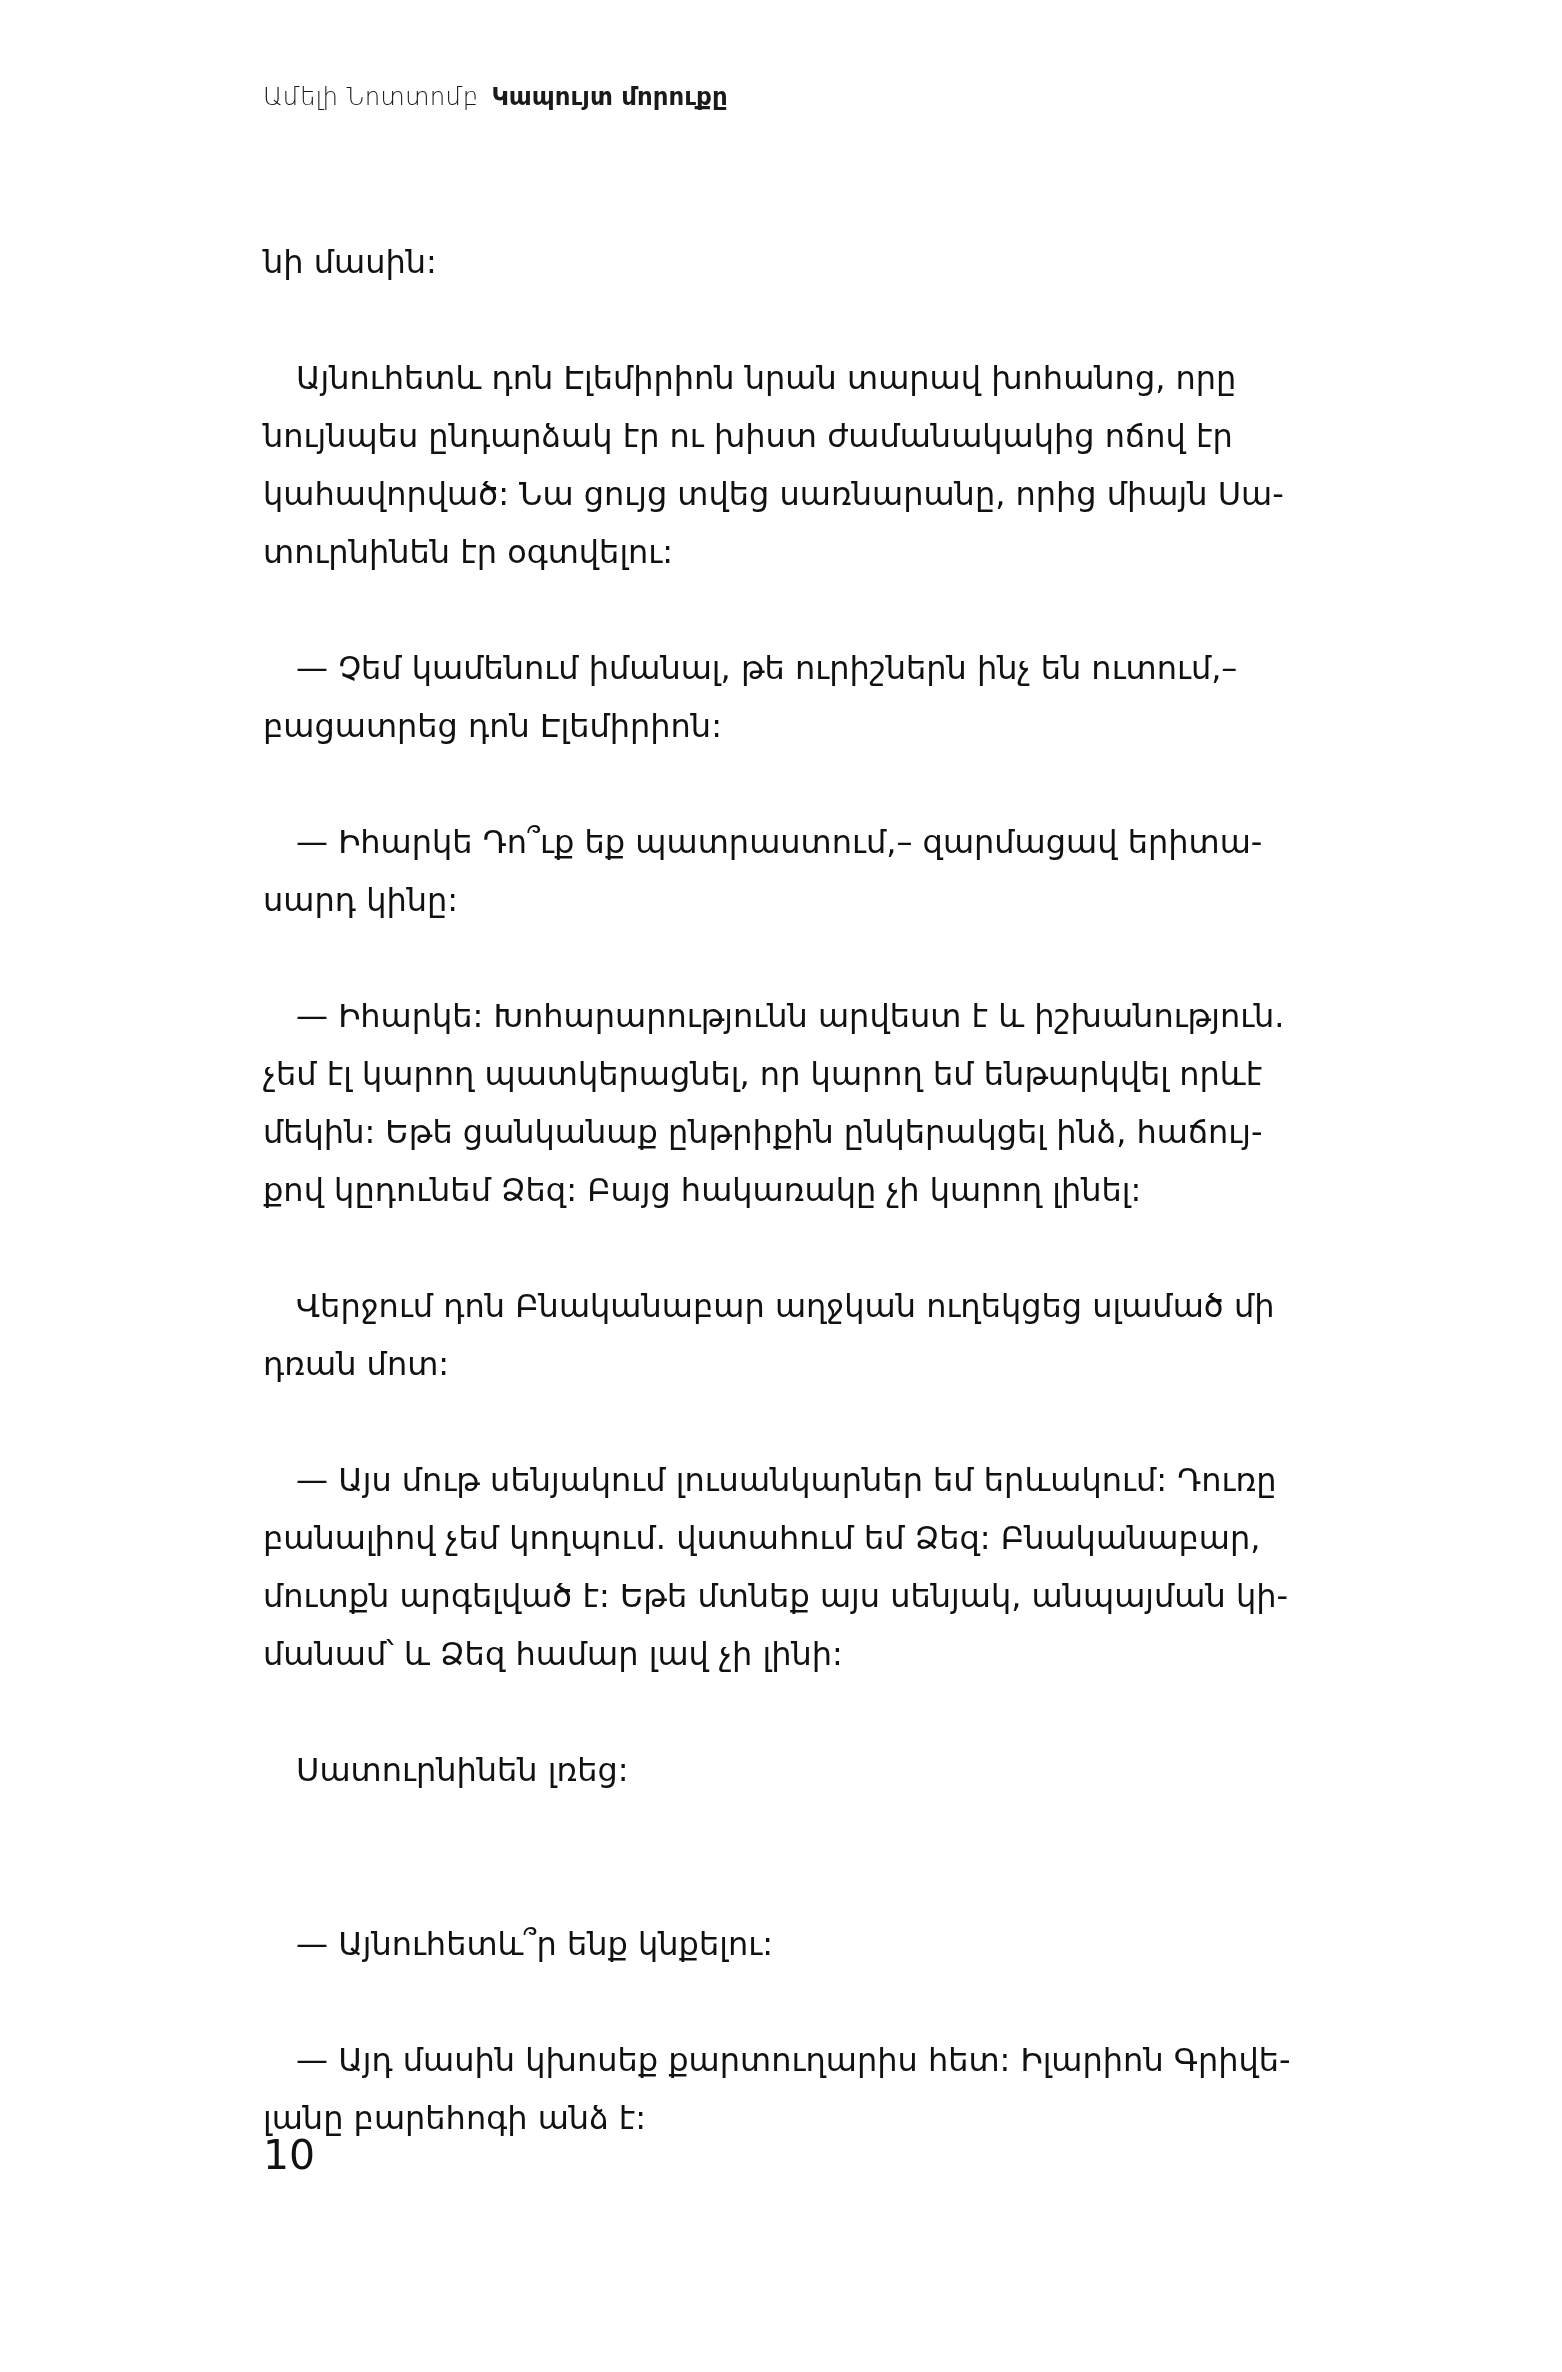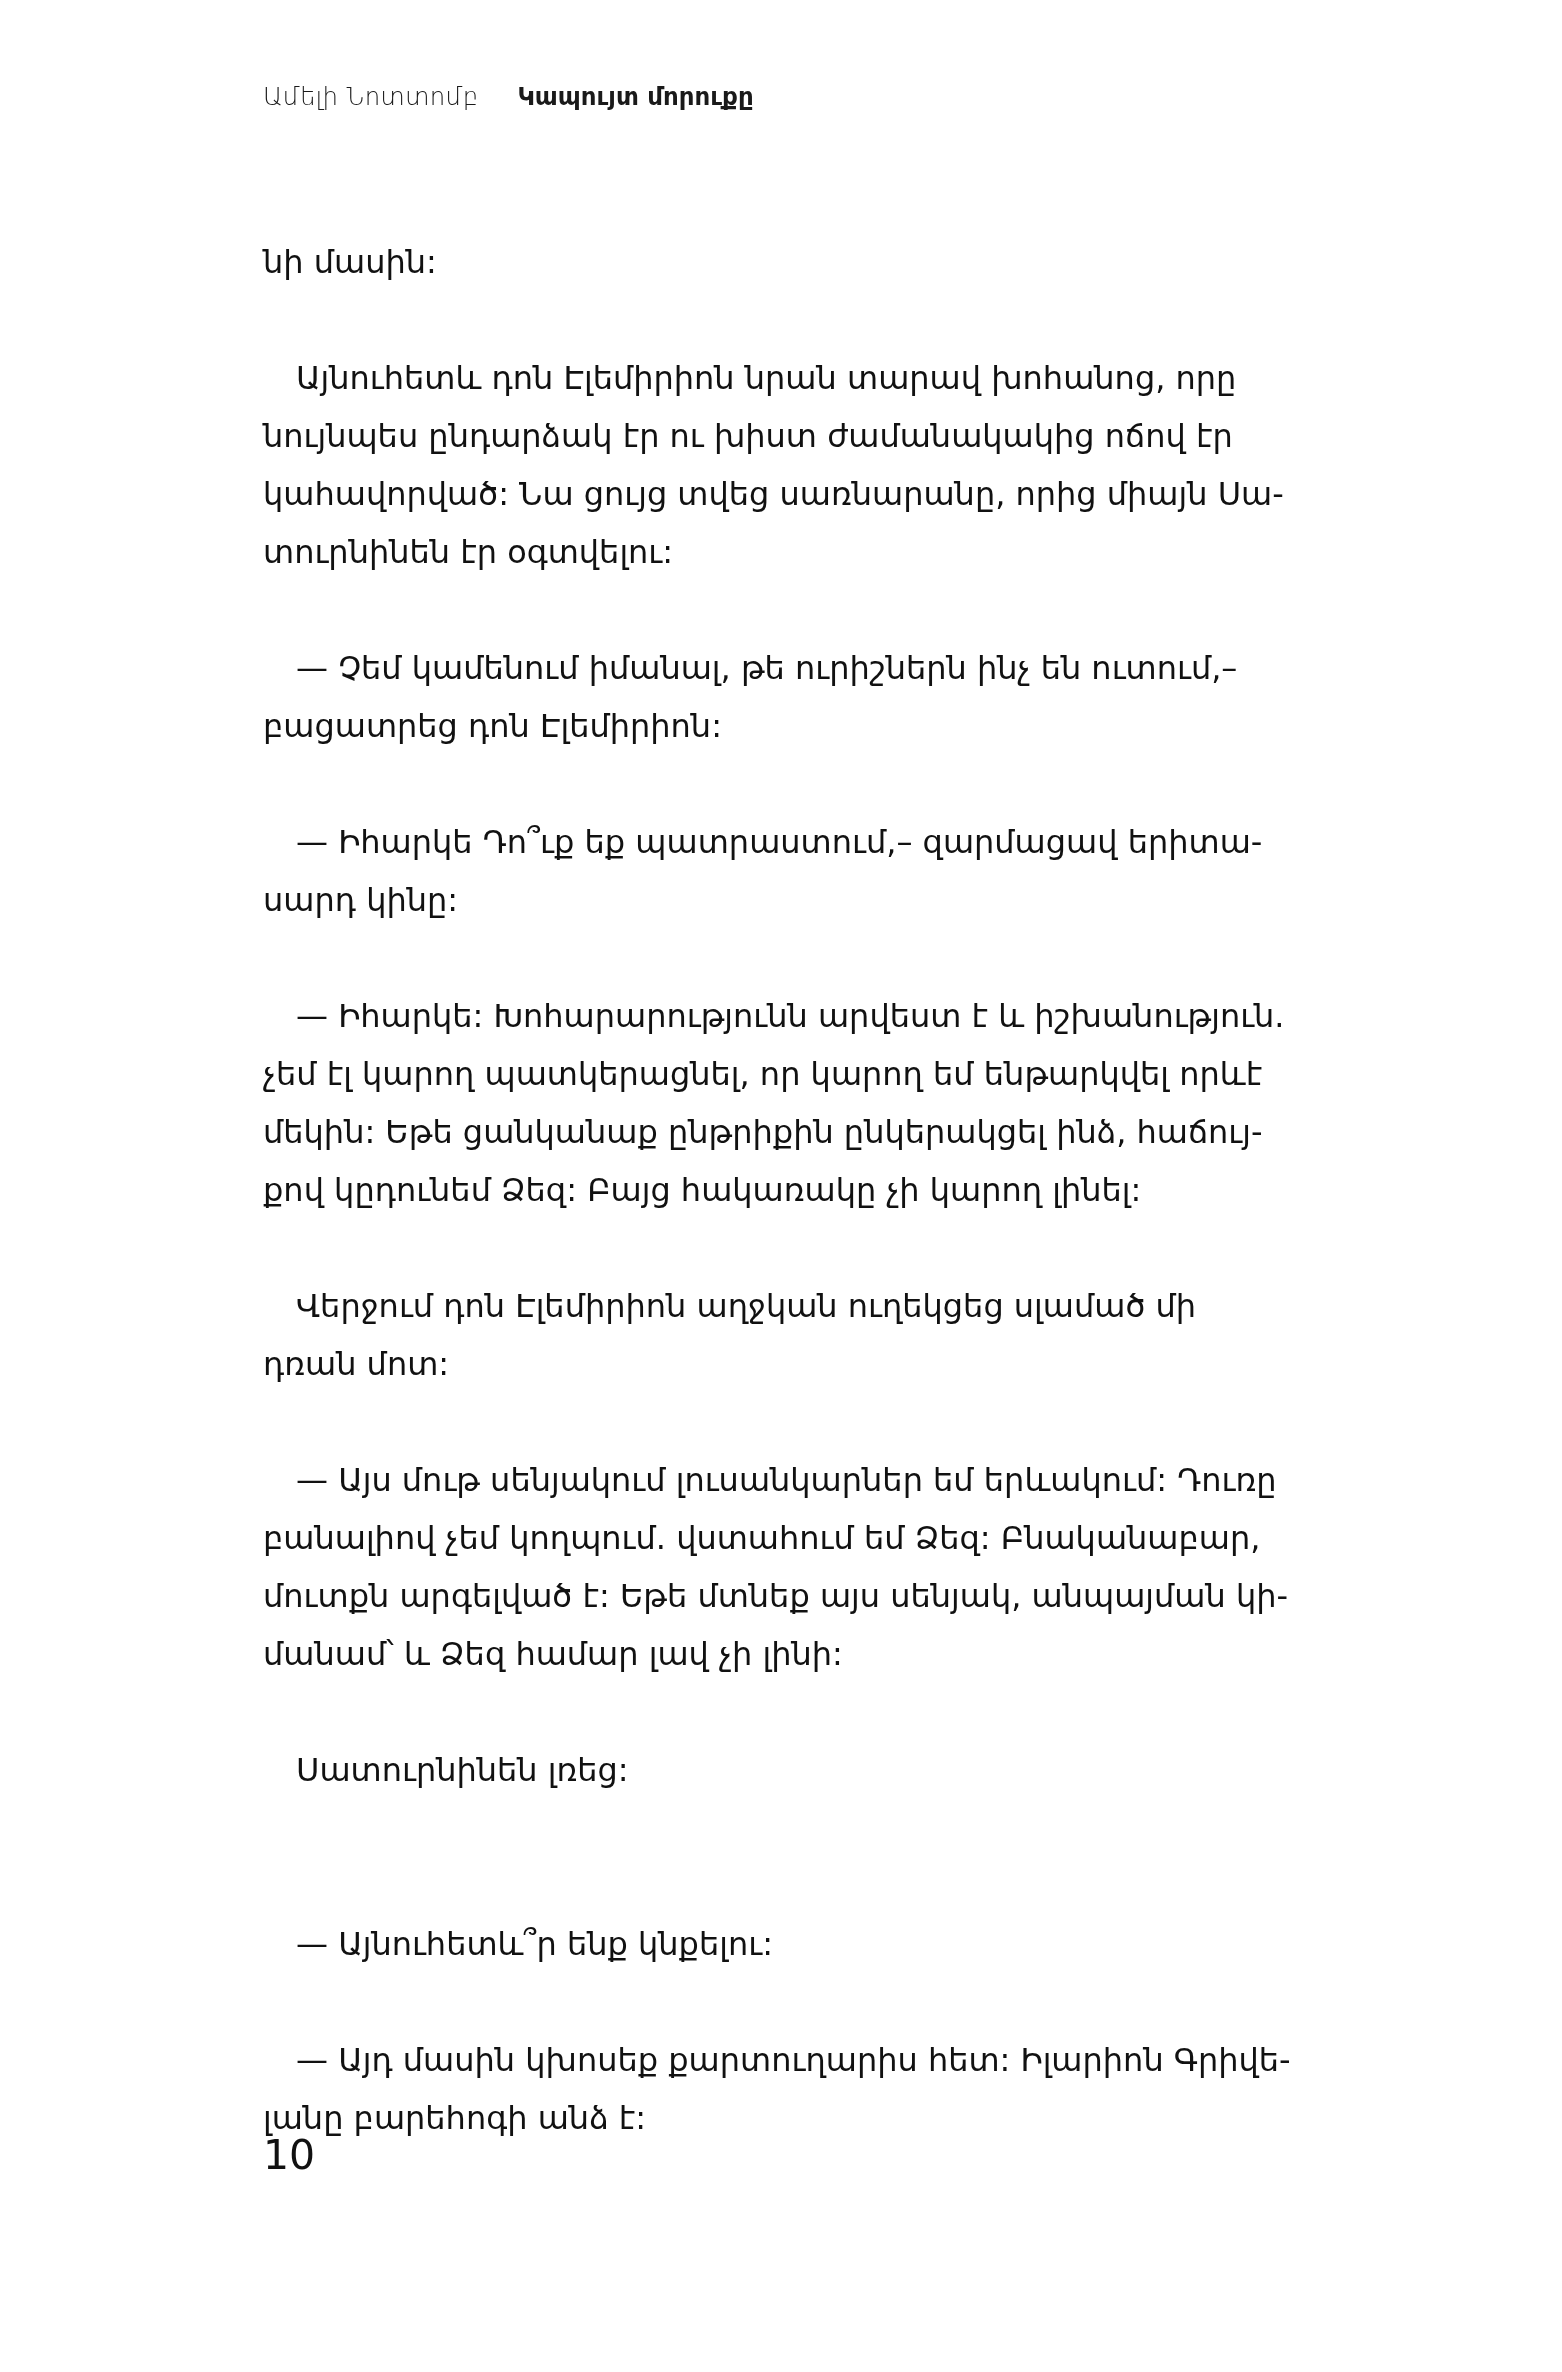--- a/index.html
+++ b/index.html
@@ -34,21 +34,21 @@
     white-space: nowrap;
   }
 
   .running-head .author {
     font-weight: 300;
     letter-spacing: 0.1px;
   }
 
   .running-head .title {
     font-weight: 700;
-    margin-left: 39px;
+    margin-left: 13px;
   }
 
   
   .text-block {
     position: absolute;
     left: 263px;
     top: 233px;
     width: 1061px;
     font-size: 32px;
     line-height: 58px;
@@ -120,21 +120,21 @@
         <span class="line indent">— Իհարկե Դո՞ւք եք պատրաստում,– զարմացավ երիտա-</span>
         <span class="line">սարդ կինը:</span>
       </div>
       <div class="para">
         <span class="line indent">— Իհարկե: Խոհարարությունն արվեստ է և իշխանություն.</span>
         <span class="line">չեմ էլ կարող պատկերացնել, որ կարող եմ ենթարկվել որևէ</span>
         <span class="line">մեկին: Եթե ցանկանաք ընթրիքին ընկերակցել ինձ, հաճույ-</span>
         <span class="line">քով կըդունեմ Ձեզ: Բայց հակառակը չի կարող լինել:</span>
       </div>
       <div class="para">
-        <span class="line indent">Վերջում դոն Էլեմիրիոն աղջկան ուղեկցեց սլամած մի</span>
+        <span class="line indent">Վերջում դոն Բնականաբար աղջկան ուղեկցեց սլամած մի</span>
         <span class="line">դռան մոտ:</span>
       </div>
       <div class="para">
         <span class="line indent">— Այս մութ սենյակում լուսանկարներ եմ երևակում: Դուռը</span>
         <span class="line">բանալիով չեմ կողպում. վստահում եմ Ձեզ: Բնականաբար,</span>
         <span class="line">մուտքն արգելված է: Եթե մտնեք այս սենյակ, անպայման կի-</span>
         <span class="line">մանամ՝ և Ձեզ համար լավ չի լինի:</span>
       </div>
       <div class="para">
         <span class="line indent">Սատուրնինեն լռեց:</span>

